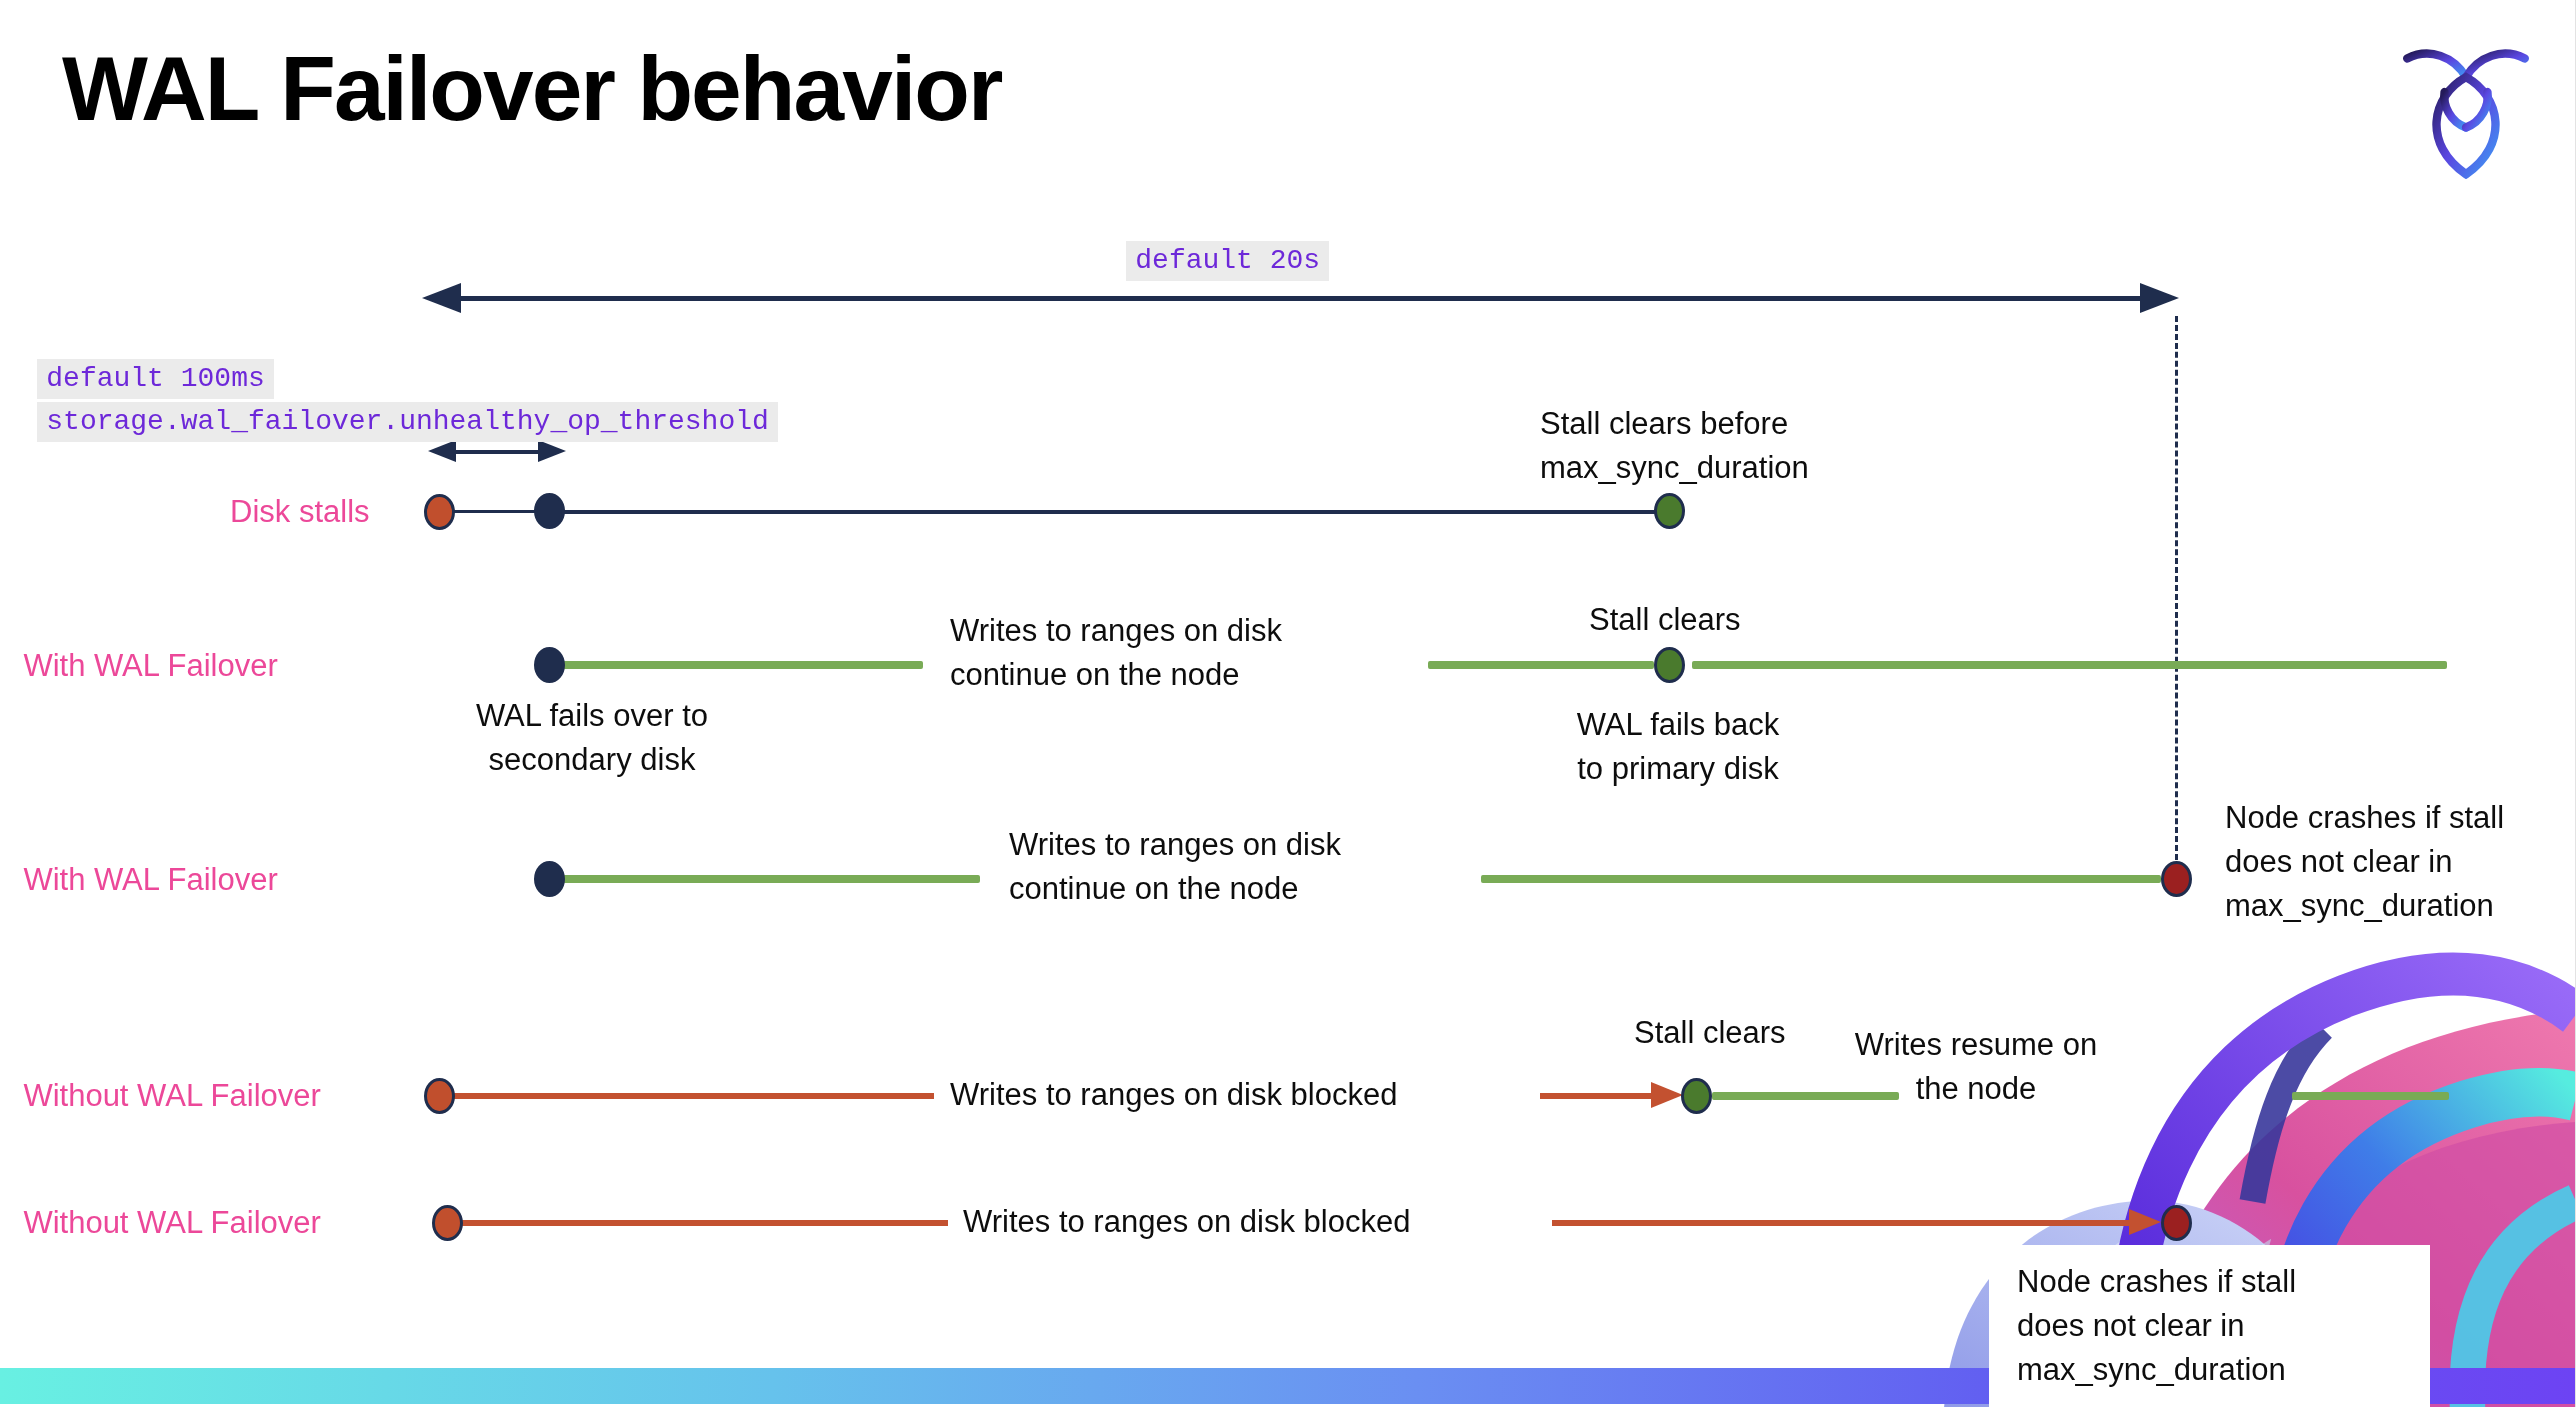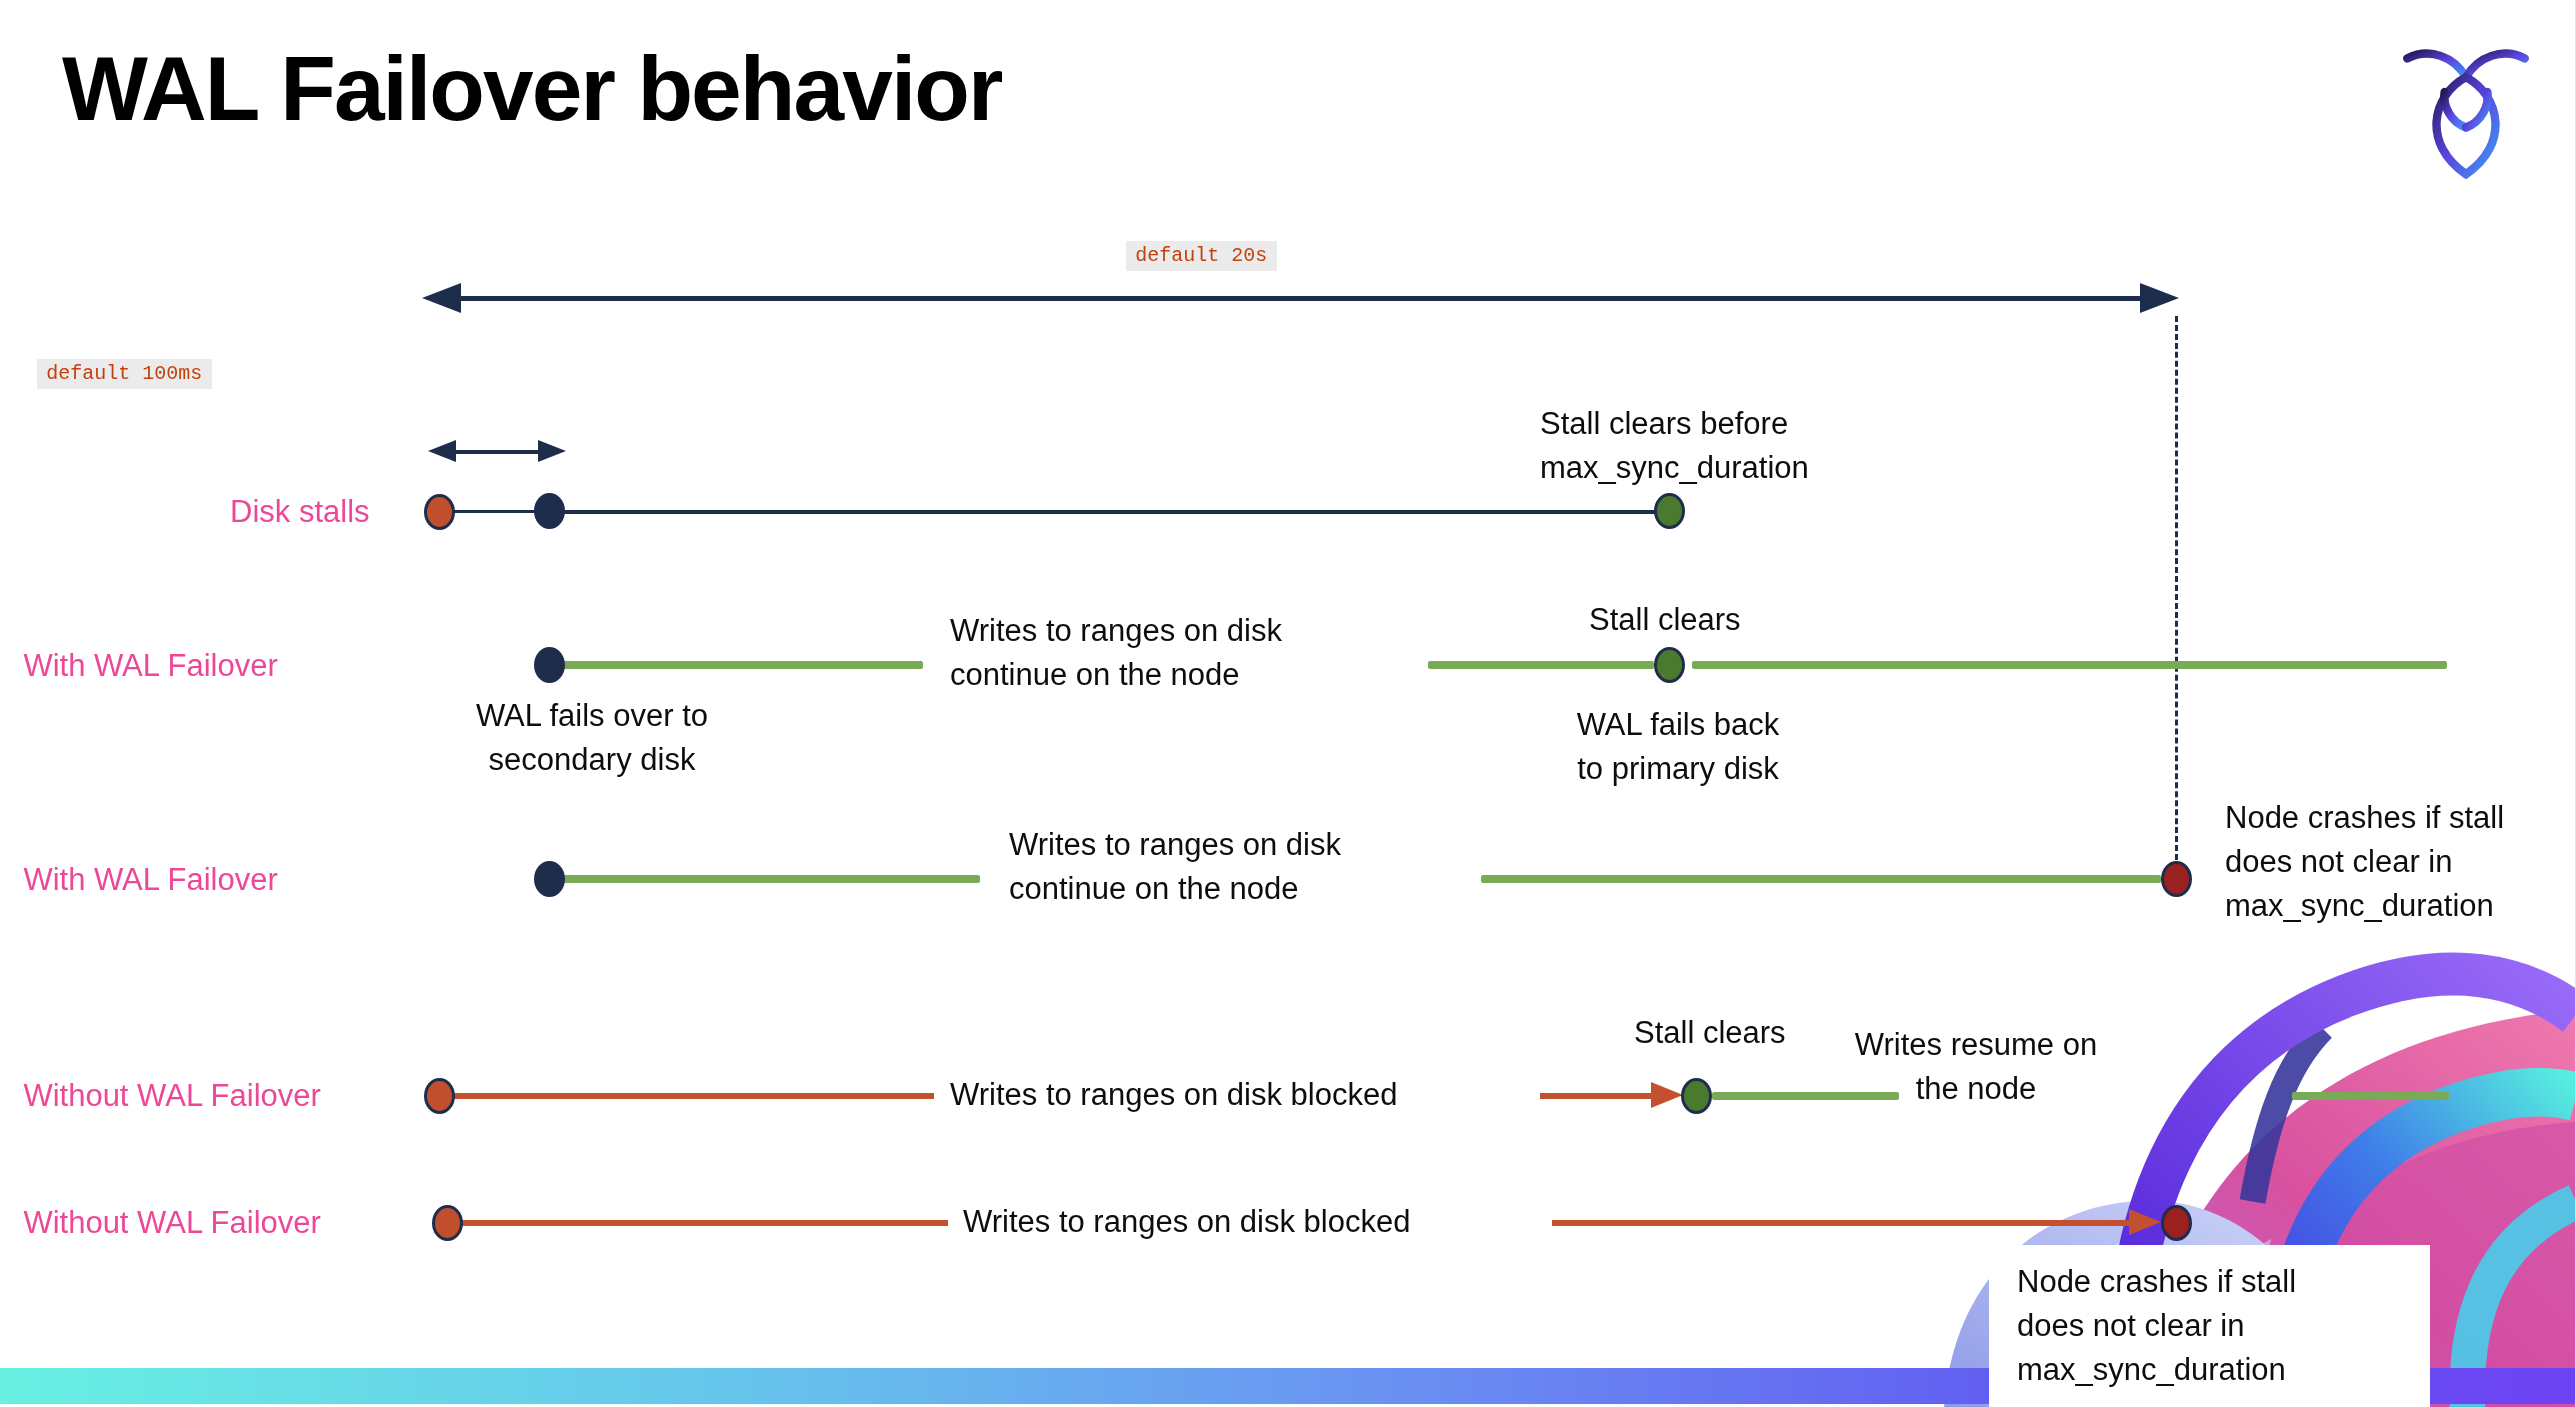--- a/index.html
+++ b/index.html
@@ -10,23 +10,23 @@
   }
   .title{
     position:absolute;left:62px;top:37px;font-size:91px;font-weight:700;
     letter-spacing:-1.9px;color:#000;z-index:4;
   }
   .row-label{position:absolute;font-size:31px;line-height:37px;color:#ec4899;z-index:4;}
   .ann{position:absolute;font-size:31px;line-height:44px;color:#0d0d0d;white-space:pre-line;z-index:4;}
   .center{text-align:center;}
   .mono-block{position:absolute;z-index:4;display:flex;flex-direction:column;align-items:flex-start;gap:2.8px;}
   .chip{
-    display:inline-block;background:#EBEBEB;color:#c2410c;
+    display:inline-block;background:#EBEBEB;color:#6d28d9;
     font-family:"Liberation Mono","DejaVu Sans Mono",monospace;
-    font-size:20px;line-height:1.3;padding:1.9px 9.3px;
+    font-size:28px;line-height:1.3;padding:1.9px 9.3px;
   }
   .dot{position:absolute;width:31px;height:36px;border:3.7px solid #1F2D4D;border-radius:50%;box-sizing:border-box;z-index:3;}
   .dot.navy{background:#1F2D4D;}
   .dot.red{background:#C14F2D;}
   .dot.green{background:#4A7A2D;}
   .dot.darkred{background:#9B2020;}
   .hline{position:absolute;z-index:2;}
   .hline.navy{height:3.7px;background:#1F2D4D;}
   .hline.navythin{height:2.8px;background:#1F2D4D;}
   .hline.green{height:8.4px;background:#79AB56;border-radius:1.9px;}
@@ -108,20 +108,21 @@
 
 <div class="hline navy" style="left:439px;top:296px;width:1731px;height:4.7px;"></div>
 <div class="tri left-navy" style="left:422px;top:283px;"></div>
 <div class="tri right-navy" style="left:2140px;top:283px;"></div>
 <div class="mono-block" style="left:1126px;top:241px;">
   <span class="chip">default 20s</span>
 </div>
 
 <div class="mono-block" style="left:37px;top:335px;margin-top:24px;">
   <span class="chip">default 100ms</span>
+  <span class="chip">storage.wal_failover.unhealthy_op_threshold</span>
 </div>
 <div class="hline navy" style="left:441px;top:450px;width:114px;"></div>
 <div class="tri left-navy-sm" style="left:428px;top:440px;"></div>
 <div class="tri right-navy-sm" style="left:538px;top:440px;"></div>
 
 <div class="dash-v" style="left:2175px;top:316px;height:544px;"></div>
 
 <div class="row-label" style="left:230px;top:493px;">Disk stalls</div>
 <div class="hline navythin" style="left:452px;top:510px;width:97px;"></div>
 <div class="dot red" style="left:424px;top:494px;"></div>

